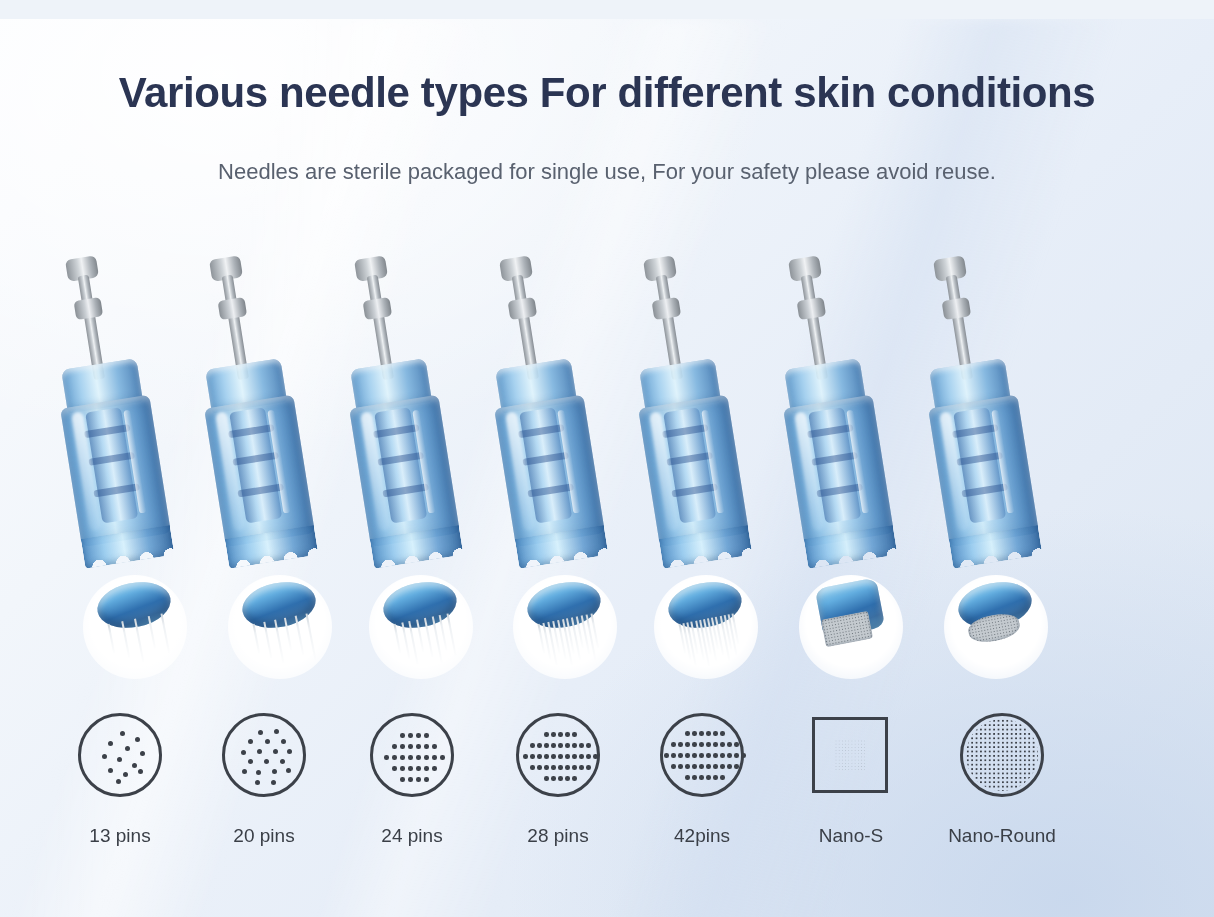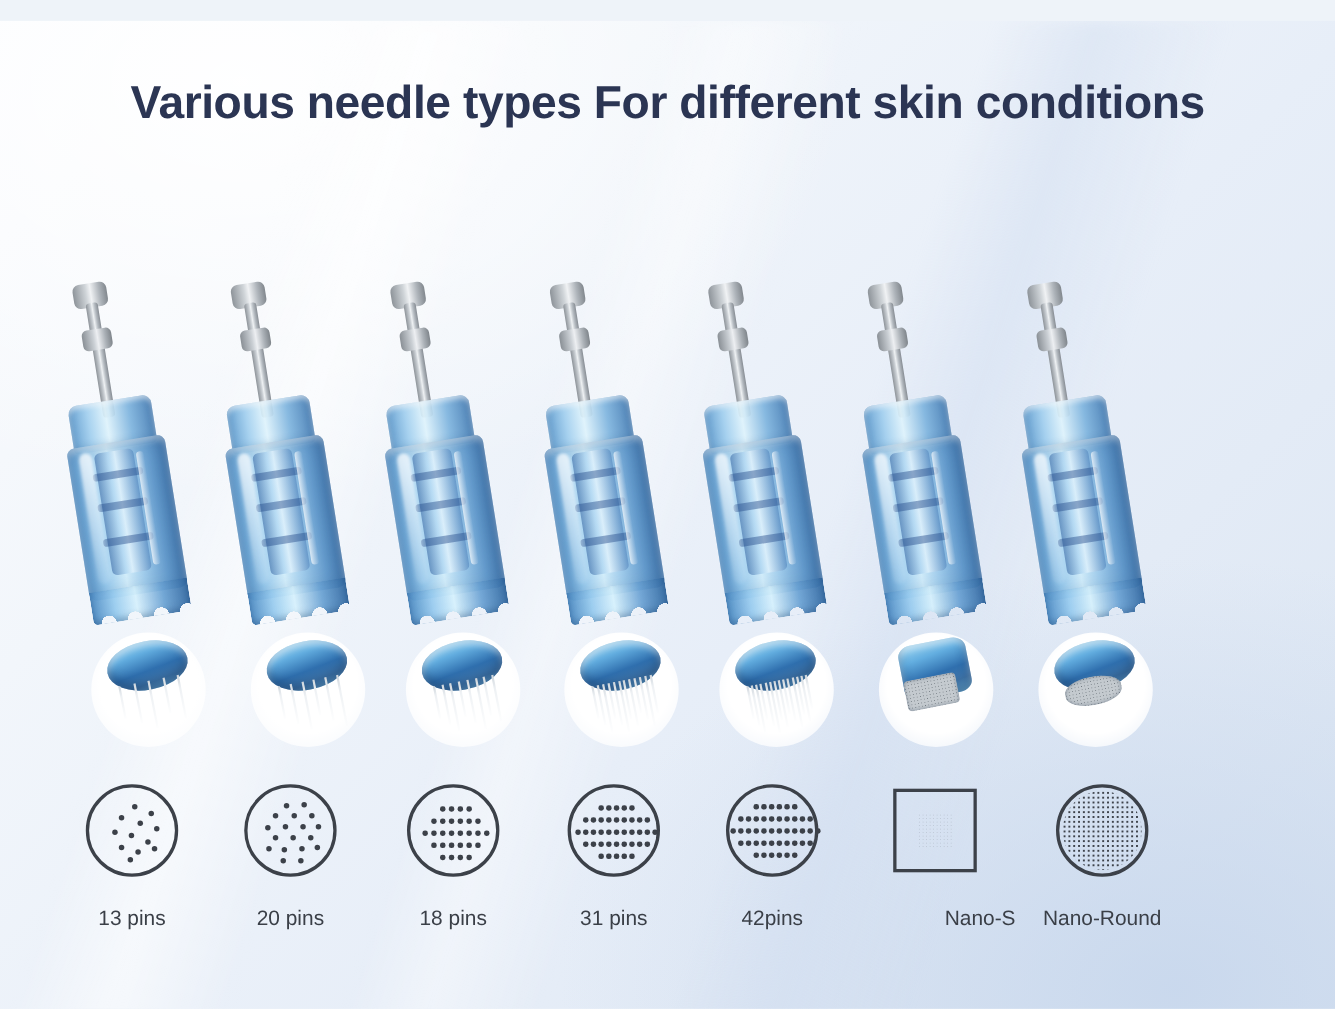--- a/index.html
+++ b/index.html
@@ -256,20 +256,21 @@
     transform: translateX(-50%);
   }
 </style>
 </head>
 <body>
 
 <div class="page">
   <div class="streaks"></div>
 
   <div class="title">Various needle types For different skin conditions</div>
+  <div class="subtitle">Needles are sterile packaged for single use, For your safety please avoid reuse.</div>
 
   <div class="cartridges">
       <div class="cartridge" style="left: 68px;">
         <div class="plunger-cap"></div>
         <div class="plunger-shaft"></div>
         <div class="plunger-collar"></div>
         <div class="body-top"></div>
         <div class="body-main">
           <div class="inner-core"></div>
           <div class="inner-band" style="top: 26px;"></div>
@@ -627,19 +628,19 @@
         <div class="meshfill sq" style="left: 26px; top: 26px; width: 32px; height: 32px;"></div>
       </div>
       <div class="pattern" style="left: 960px;">
         <div class="pat-circle"></div>
         <div class="meshfill" style="left: 6px; top: 6px; width: 72px; height: 72px;"></div>
       </div>
     </div>
   <div class="labels">
       <div class="label" style="left: 120px;">13 pins</div>
       <div class="label" style="left: 264px;">20 pins</div>
-      <div class="label" style="left: 412px;">18 pins</div>
-      <div class="label" style="left: 558px;">31 pins</div>
+      <div class="label" style="left: 412px;">24 pins</div>
+      <div class="label" style="left: 558px;">28 pins</div>
       <div class="label" style="left: 702px;">42pins</div>
-      <div class="label" style="left: 891px;">Nano-S</div>
+      <div class="label" style="left: 851px;">Nano-S</div>
       <div class="label" style="left: 1002px;">Nano-Round</div>
     </div>
 </div>
 
 </body></html>

